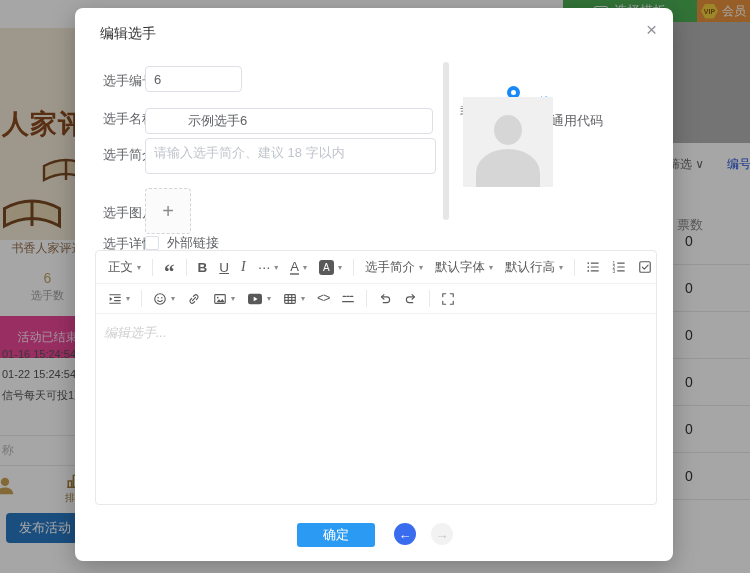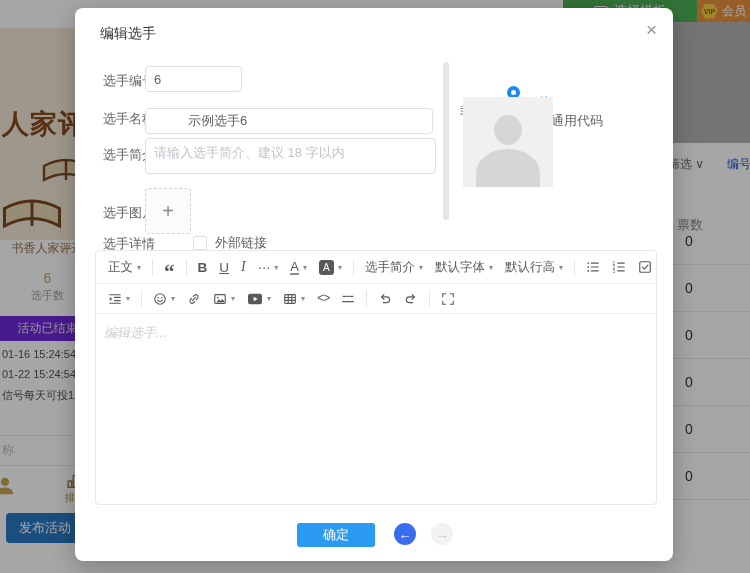--- a/index.html
+++ b/index.html
@@ -21,21 +21,21 @@
   .content-bg { position:absolute; left:95px; top:143px; width:655px; height:430px; background:#fff; z-index:0; }
 
   .left-panel { position:absolute; left:0; top:22px; width:95px; height:551px; background:#fff; z-index:1; }
   .poster { position:absolute; left:0; top:6px; width:95px; height:212px; background:#f3ead8; overflow:hidden; }
   .poster-text { position:absolute; left:2px; top:78px; width:95px; font-family:"Liberation Serif","DejaVu Serif",serif;
                  font-weight:bold; font-size:27px; color:#8a4a1f; white-space:nowrap; letter-spacing:1px; }
   .poster svg { position:absolute; }
   .lp-title { position:absolute; left:0; top:218px; width:95px; text-align:center; font-size:12px; color:#99724d; }
   .lp-count { position:absolute; left:0; top:248px; width:95px; text-align:center; font-size:14px; color:#c0a46a; }
   .lp-count-label { position:absolute; left:0; top:266px; width:95px; text-align:center; font-size:11px; color:#a0a0a0; }
-  .lp-badge { position:absolute; left:0; top:294px; width:95px; height:25px; background:#6d28d9; color:rgba(255,255,255,.85);
+  .lp-badge { position:absolute; left:0; top:294px; width:95px; height:42px; background:#ec4899; color:rgba(255,255,255,.85);
               font-size:12px; display:flex; align-items:center; justify-content:center; }
   .lp-date1 { position:absolute; left:2px; top:326px; font-size:11px; color:#555; white-space:nowrap; }
   .lp-date2 { position:absolute; left:2px; top:346px; font-size:11px; color:#555; white-space:nowrap; }
   .lp-rule  { position:absolute; left:2px; top:366px; font-size:11px; color:#555; white-space:nowrap; }
   .lp-div1 { position:absolute; left:0; top:413px; width:95px; height:1px; background:#e8e8e8; }
   .lp-input-text { position:absolute; left:2px; top:420px; font-size:12px; color:#bbb; }
   .lp-div2 { position:absolute; left:0; top:443px; width:95px; height:1px; background:#e8e8e8; }
   .lp-icons { position:absolute; left:0; top:451px; width:95px; height:48px; }
   .lp-person { position:absolute; left:-6px; top:2px; }
   .lp-rank { position:absolute; left:58px; top:0; width:34px; text-align:center; color:#a08040; font-size:10px; cursor:pointer; }
@@ -58,21 +58,21 @@
   .modal-title { position:absolute; left:25px; top:17px; font-size:14px; color:#303133; }
   .modal-close { position:absolute; right:16px; top:12px; font-size:19px; color:#909399; cursor:pointer; line-height:1; }
 
   .frow-label { position:absolute; left:28px; font-size:13px; color:#606266; }
   .inp { position:absolute; left:70px; height:26px; border:1px solid #dcdfe6; border-radius:4px; padding:0 8px;
          font-size:13px; color:#606266; font-family:inherit; outline:none; background:#fff; }
   .inp::placeholder, textarea::placeholder { color:#c0c4cc; }
   textarea.inp { padding-top:5px; resize:none; }
   .upload-box { position:absolute; left:70px; top:180px; width:46px; height:46px; background:#fbfbfb; border:1px dashed #d4d4d4;
                 border-radius:4px; display:flex; align-items:center; justify-content:center; font-size:20px; color:#8c8c8c; cursor:pointer; }
-  .chk-row { position:absolute; left:70px; top:226px; display:flex; align-items:center; gap:8px; cursor:pointer;padding-left:48px; }
+  .chk-row { position:absolute; left:70px; top:226px; display:flex; align-items:center; gap:8px; cursor:pointer; }
   .chk-box { width:14px; height:14px; border:1px solid #dcdfe6; border-radius:2px; background:#fff; }
   .chk-label { font-size:13px; color:#606266; }
   .v-scrollbar { position:absolute; left:368px; top:54px; width:6px; height:158px; background:#e6e6e6; border-radius:3px; }
 
   .cover-row { position:absolute; left:385px; top:64px; display:flex; align-items:center; font-size:13px; color:#606266; }
   .cover-label { margin-right:8px; }
   .radio-opt { display:flex; align-items:center; gap:5px; margin-right:10px; cursor:pointer; white-space:nowrap; }
   .radio-dot { width:13px; height:13px; border-radius:50%; border:1px solid #dcdfe6; background:#fff; }
   .radio-opt.checked .radio-dot { border:4px solid #1989fa; }
   .radio-opt.checked .radio-text { color:#1989fa;margin-top:22px; }

